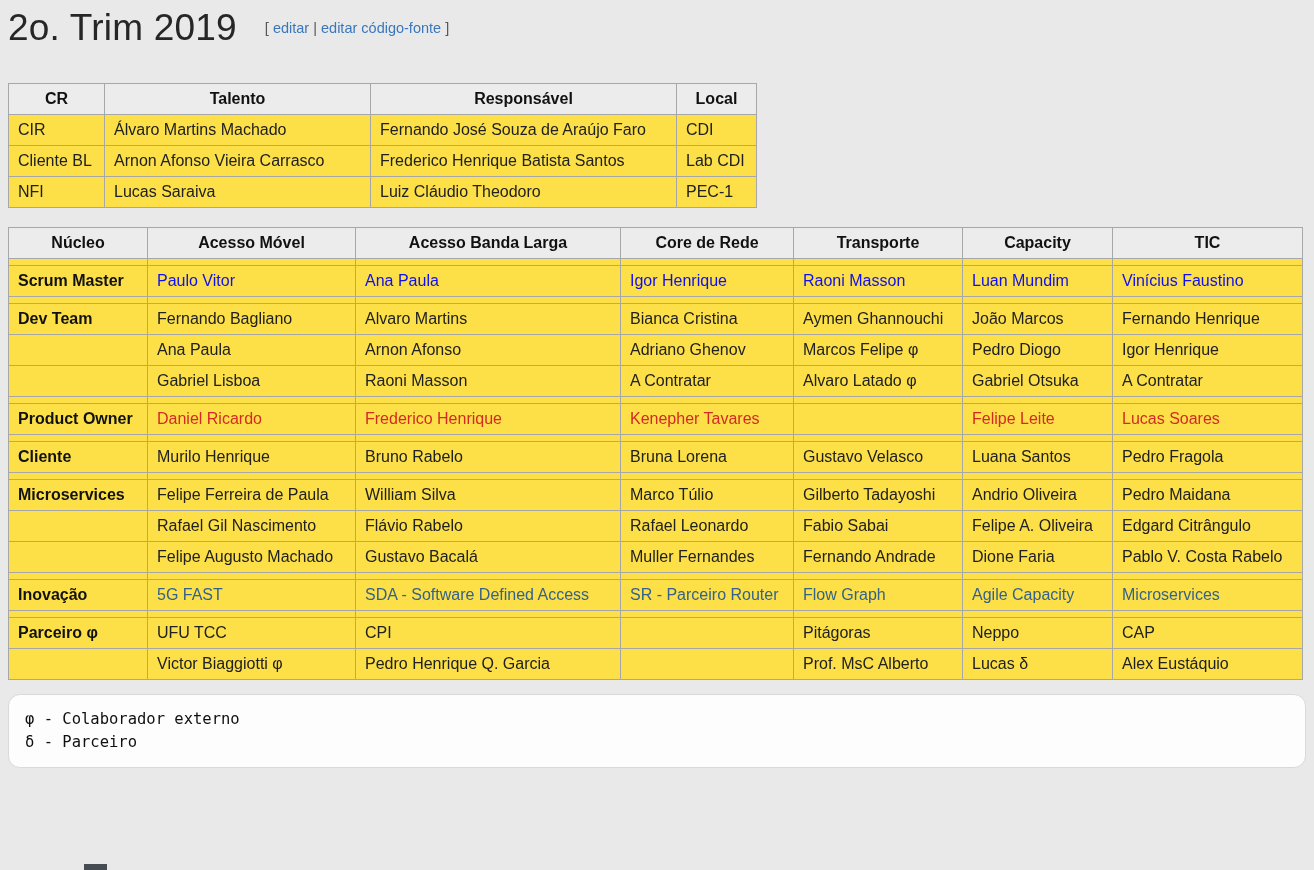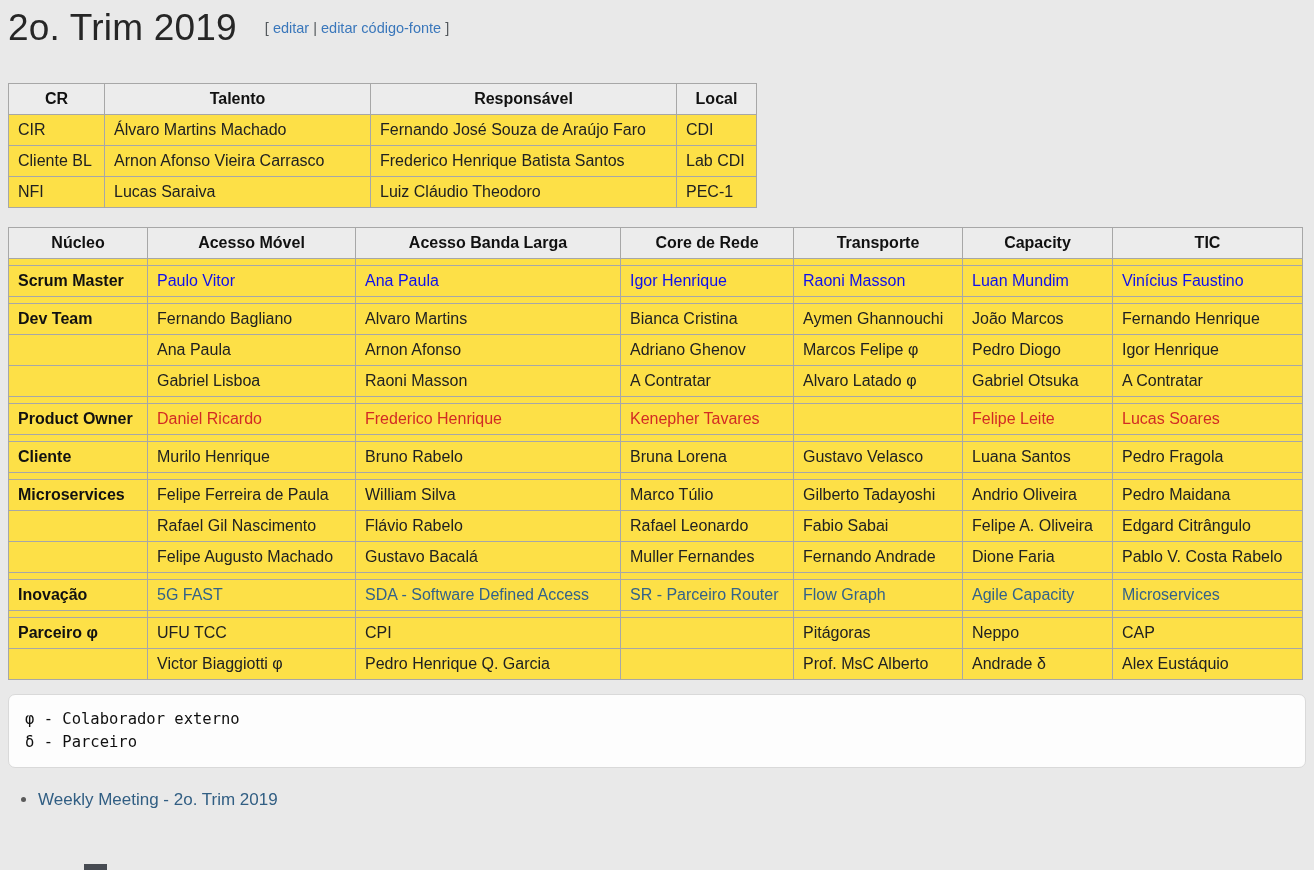--- a/index.html
+++ b/index.html
@@ -31,21 +31,21 @@
   }
   th{background:#ececec;font-weight:700;text-align:center;color:#111;}
   td.rowlabel{font-weight:700;color:#111;}
   tr.spacer td{padding:0;height:6px;line-height:6px;font-size:1px;}
   a.bright{color:#0f0fee;text-decoration:none;cursor:pointer;}
   a.red{color:#d22b24;text-decoration:none;cursor:pointer;}
   a.steel{color:#33628a;text-decoration:none;cursor:pointer;}
 
   
   pre.legend{
-    margin:14px 0 0 0;background:#fdfdfd;border:1px solid #d9d9d9;border-radius:7px;
+    margin:14px 0 0 0;background:#fdfdfd;border:1px solid #d9d9d9;border-radius:12px;
     padding:13px 16px;font-family:"DejaVu Sans Mono","Liberation Mono",monospace;
     font-size:15.5px;line-height:23px;color:#101010;white-space:pre;
   }
 
   
   ul.links{margin:21px 0 0 0;padding:0 0 0 30px;list-style:disc;}
   ul.links li{font-size:17px;line-height:22px;color:#555;}
   ul.links li::marker{color:#5a5a5a;}
   ul.links a{color:#315e83;text-decoration:none;cursor:pointer;}
 
@@ -286,28 +286,25 @@
           <td>Pitágoras</td>
           <td>Neppo</td>
           <td>CAP</td>
         </tr>
         <tr>
           <td class="rowlabel"></td>
           <td>Victor Biaggiotti φ</td>
           <td>Pedro Henrique Q. Garcia</td>
           <td></td>
           <td>Prof. MsC Alberto</td>
-          <td>Andrade δ</td>
+          <td>Lucas δ</td>
           <td>Alex Eustáquio</td>
         </tr>
       </tbody>
     </table>
 
   <pre class="legend" id="legend-pre">φ - Colaborador externo
 δ - Parceiro</pre>
 
-  <ul class="links" id="link-list">
-      <li><a>Weekly Meeting - 2o. Trim 2019</a></li>
-    </ul>
 
 </div>
 
 <div class="status-stub"></div>
 
 </body></html>

